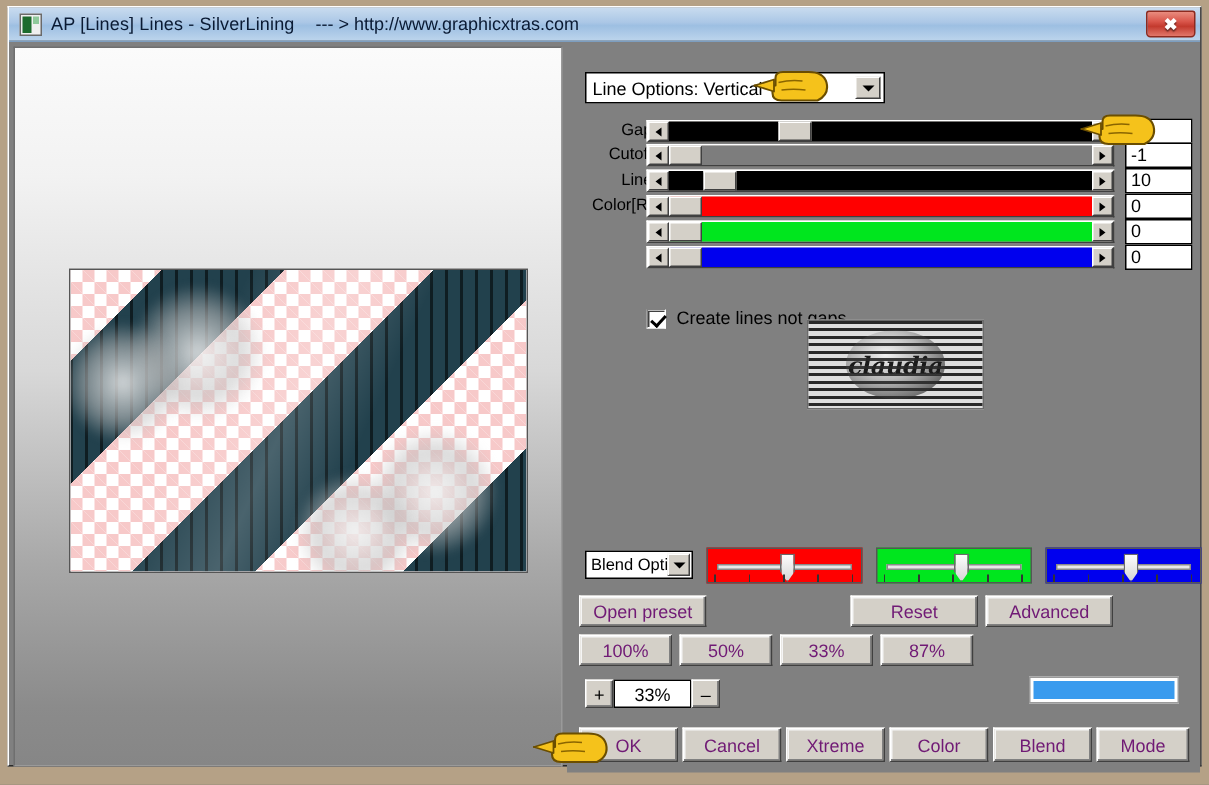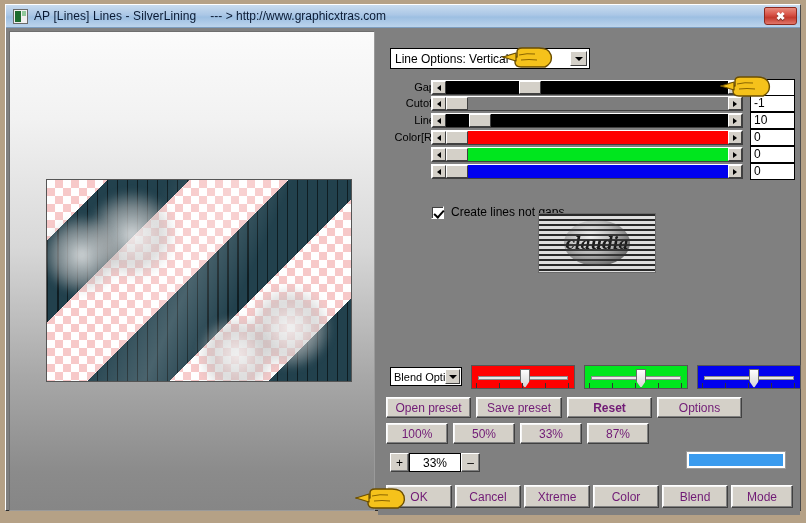--- a/index.html
+++ b/index.html
@@ -631,23 +631,22 @@
           <div class="rgb-thumb" style="left:50%;"></div>
           <div class="rgb-ticks"></div>
         </div>
         <div class="rgb-slider" style="left:319px;background:#0000ee;">
           <div class="rgb-track"></div>
           <div class="rgb-thumb" style="left:50%;"></div>
           <div class="rgb-ticks"></div>
         </div>
 
         <div class="btn btn-row1" style="left:8px;width:85px;">Open preset</div>
-        <div class="btn btn-row1" style="left:98px;width:86px;">Save preset</div>
-        <div class="btn btn-row1" style="left:189px;width:85px;font-weight:bold;">Reset</div>
-        <div class="btn btn-row1" style="left:279px;width:85px;">Options</div>
+        <div class="btn btn-row1" style="left:189px;width:85px;">Reset</div>
+        <div class="btn btn-row1" style="left:279px;width:85px;">Advanced</div>
 
         <div class="btn btn-row2" style="left:8px;width:62px;">100%</div>
         <div class="btn btn-row2" style="left:75px;width:62px;">50%</div>
         <div class="btn btn-row2" style="left:142px;width:62px;">33%</div>
         <div class="btn btn-row2" style="left:209px;width:62px;">87%</div>
 
         <div id="zoom-group">
           <div class="zoom-btn">+</div>
           <div id="zoom-value">33%</div>
           <div class="zoom-btn">–</div>

